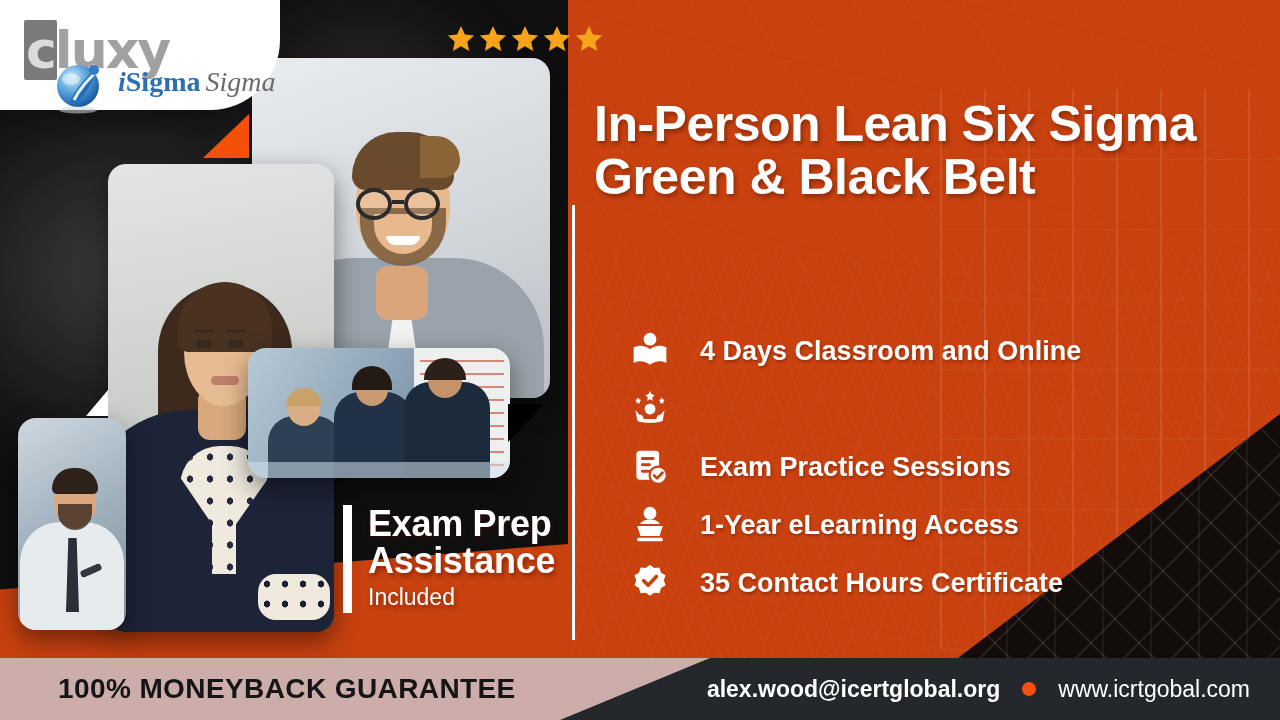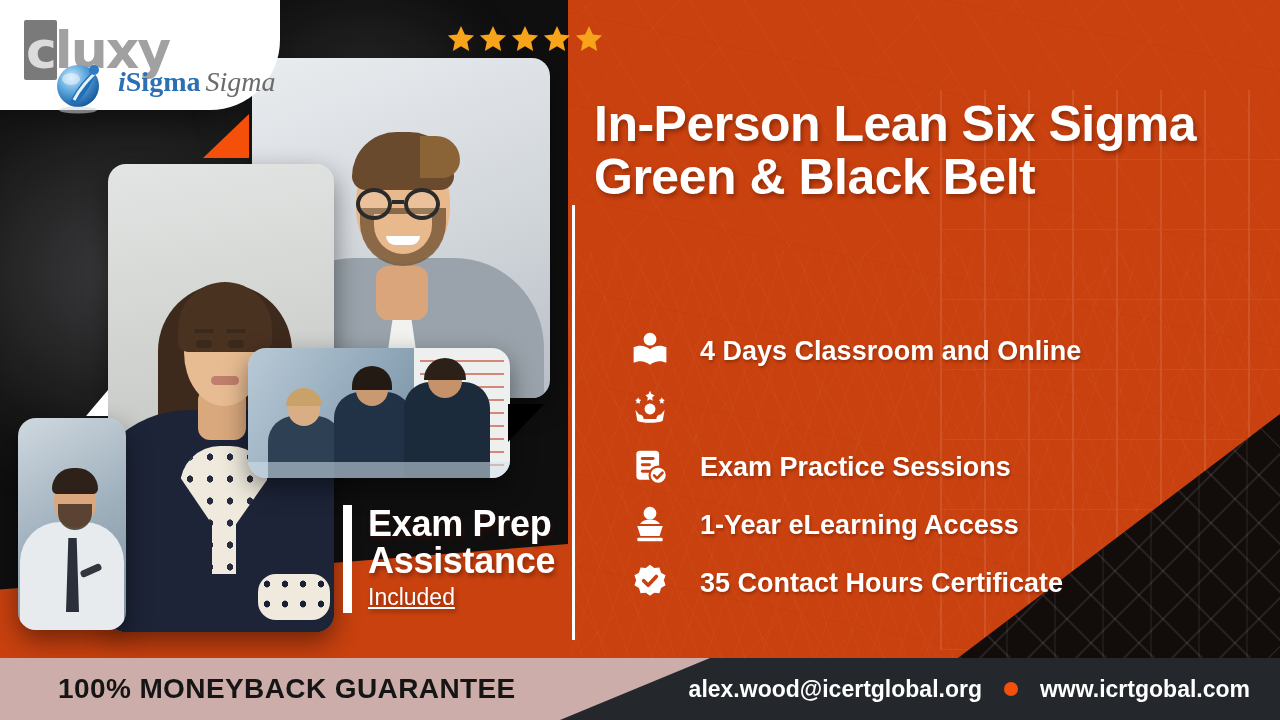--- a/index.html
+++ b/index.html
@@ -208,41 +208,41 @@
     text-shadow:1px 2px 3px rgba(70,18,0,.40);
   }
   .feat-text b{font-weight:bold;margin-left:8px;}
   .feat-text span{font-weight:bold;}
 
   
   .examprep{position:absolute;left:343px;top:505px;z-index:10;display:flex;align-items:flex-start;}
   .examprep .bar{width:9px;height:108px;background:#fff;margin-right:16px;}
   .examprep .txt{color:#fff;text-shadow:2px 3px 4px rgba(60,14,0,.45);}
   .examprep .big{font-size:36px;font-weight:bold;line-height:1.04;letter-spacing:-.3px;}
-  .examprep .small{font-size:23px;font-weight:normal;margin-top:4px;text-decoration:underline;}
+  .examprep .small{font-size:23px;font-weight:normal;margin-top:4px;}
 
   
   .footer-pink{
     position:absolute;left:0;bottom:0;width:100%;height:62px;background:#ccada9;z-index:11;
   }
   .footer-guarantee{
     position:absolute;left:58px;bottom:0;height:62px;display:flex;align-items:center;
     color:#151515;font-weight:bold;font-size:28px;letter-spacing:.4px;z-index:13;
   }
   .footer-dark{
     position:absolute;right:0;bottom:0;width:720px;height:62px;background:#24282c;z-index:12;
     clip-path:polygon(150px 0, 100% 0, 100% 100%, 0 100%);
   }
   .footer-contact{
     position:absolute;right:30px;bottom:0;height:62px;display:flex;align-items:center;gap:22px;z-index:14;
     color:#fff;font-size:23px;font-weight:bold;
   }
   .footer-contact .dot{width:14px;height:14px;border-radius:50%;background:#f2500c;flex:0 0 14px;}
   .footer-contact .mail{font-weight:bold;}
-  .footer-contact .web{font-weight:bold;}
+  .footer-contact .web{font-weight:normal;}
 </style>
 </head>
 <body>
 
 <div id="banner">
 
   <div class="bg-orange"></div>
   <div class="bg-orange-tex"></div>
   <div class="bg-orange-tex2"></div>
   <div class="bg-strips"></div>

